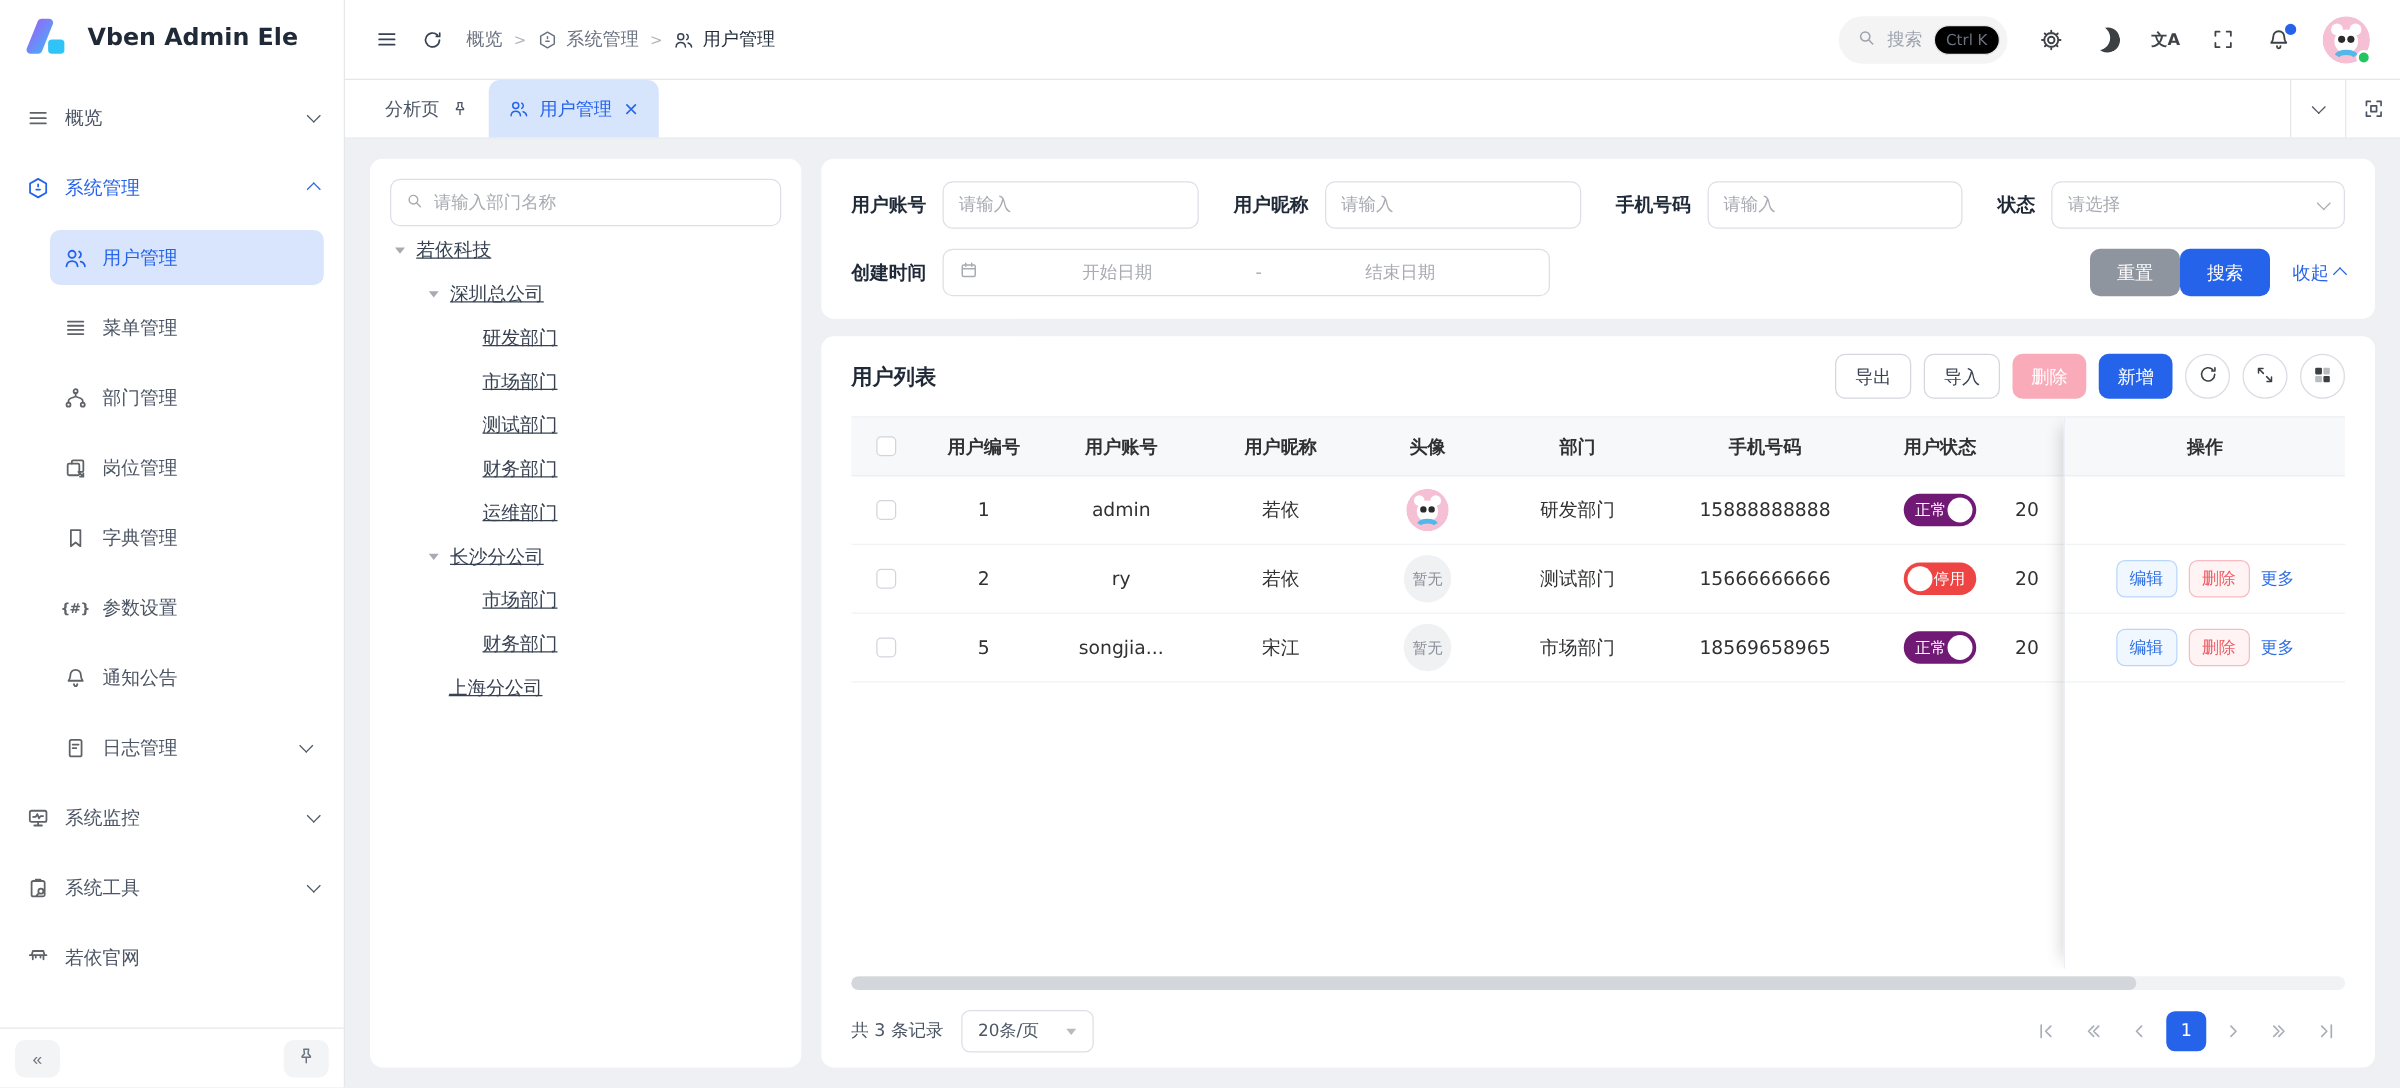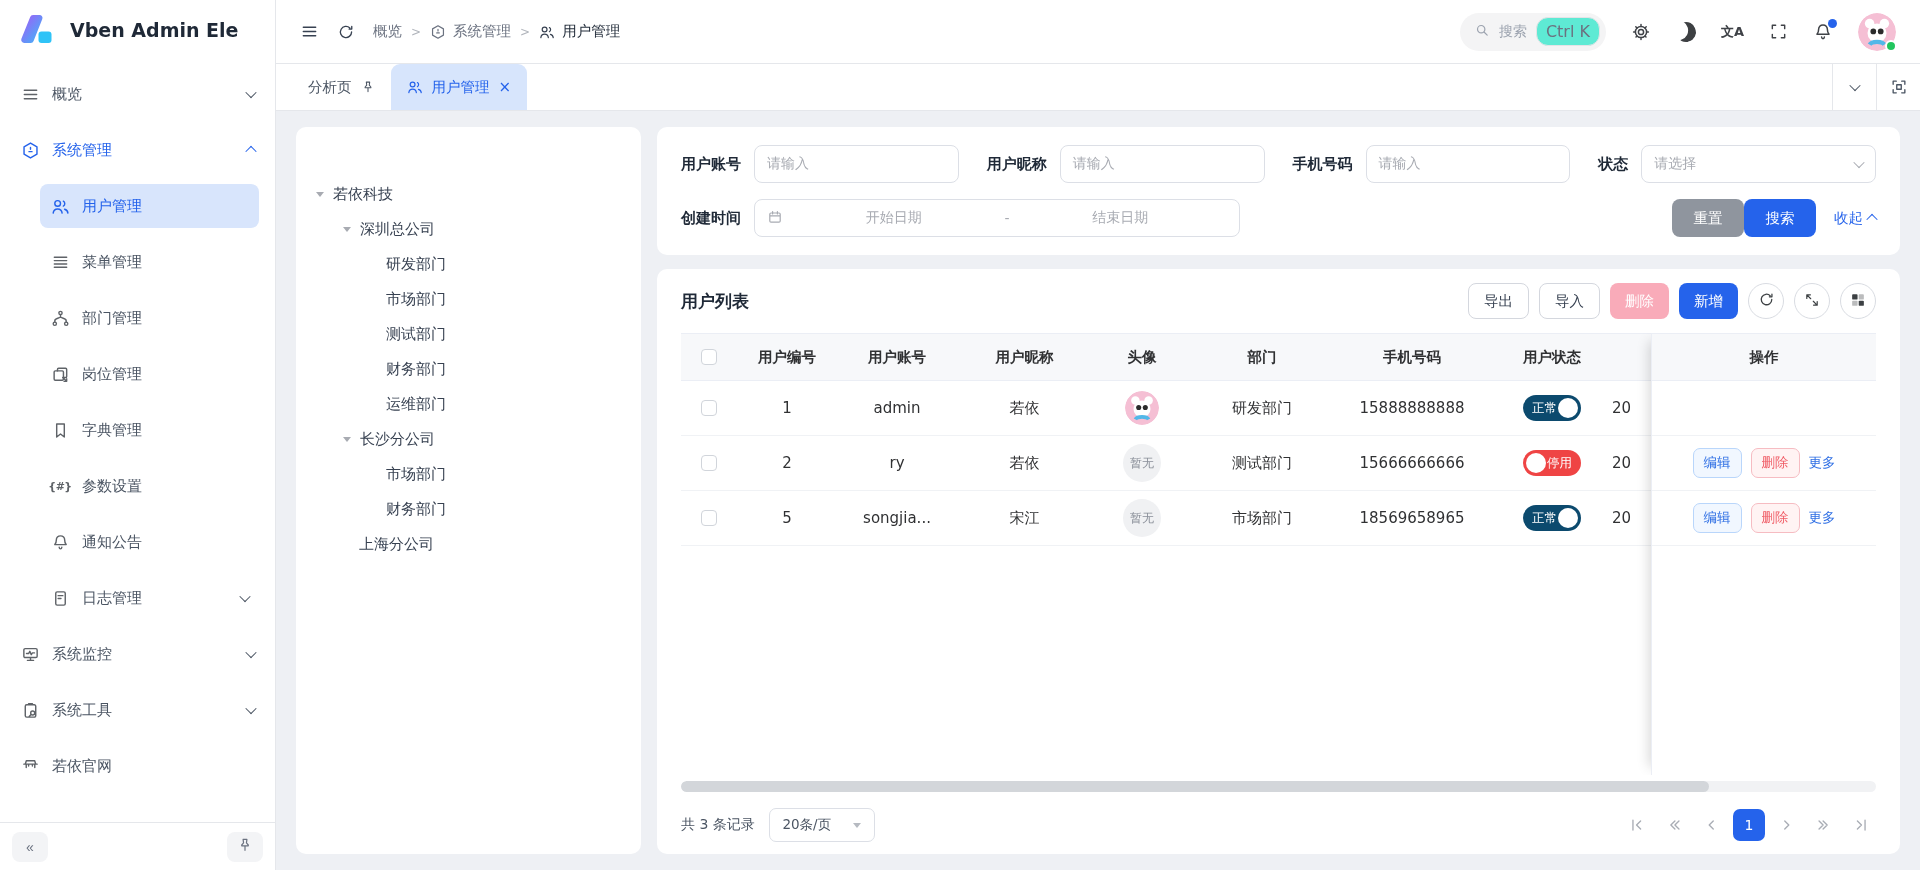--- a/index.html
+++ b/index.html
@@ -33,21 +33,21 @@
   .topbar { height:64px; background:#fff; border-bottom:1px solid #e5e7eb; display:flex; align-items:center; padding:0 24px; gap:18px; flex:none; }
   .tb-icon { color:#374151; display:flex; align-items:center; cursor:pointer; }
   .crumbs { display:flex; align-items:center; gap:9px; color:#6b7280; font-size:14.5px; }
   .crumb { display:flex; align-items:center; gap:7px; cursor:pointer; }
   .crumb .ic { display:flex; color:#6b7280; }
   .crumb.current { color:#1f2937; }
   .crumb.current .ic { color:#374151; }
   .crumb-sep { color:#b0b4bb; font-size:12px; }
   .topbar-right { margin-left:auto; display:flex; align-items:center; gap:25px; }
   .search-pill { height:38px; background:#f4f4f5; border-radius:19px; display:flex; align-items:center; gap:9px; padding:0 6px 0 14px; color:#9ca3af; cursor:pointer; }
-  .kbd { background:#5eead4; border:1px solid #e4e4e7; border-radius:12px; padding:4px 9px; font-size:16px; color:#6b7280; }
+  .kbd { background:#000000; border:1px solid #e4e4e7; border-radius:12px; padding:4px 9px; font-size:12px; color:#6b7280; }
   .hicon { color:#3f4247; display:flex; align-items:center; position:relative; cursor:pointer; }
   .moon { width:20px; height:20px; border-radius:50%; box-shadow:inset -7px -4px 0 0 #3d4043; transform:rotate(-18deg); }
   .lang { font-size:13px; font-weight:600; color:#3f4247; }
   .dot-badge { position:absolute; top:-3px; right:-4px; width:9px; height:9px; border-radius:50%; background:#2563eb; }
   .avatar-wrap { position:relative; width:38px; height:38px; cursor:pointer; }
   .avatar-wrap svg { width:38px; height:38px; border-radius:50%; display:block; }
   .online-dot { position:absolute; right:-1px; bottom:-1px; width:12px; height:12px; background:#22c55e; border:2px solid #fff; border-radius:50%; }
 
   
   .tabbar { height:47px; background:#fff; border-bottom:1px solid #e5e7eb; display:flex; align-items:stretch; padding-left:16px; flex:none; }
@@ -57,21 +57,21 @@
   .tab .close-x { font-size:15px; line-height:1; }
   .tab-controls { margin-left:auto; display:flex; }
   .tab-ctl { width:44px; border-left:1px solid #e5e7eb; display:flex; align-items:center; justify-content:center; color:#4b5563; cursor:pointer; }
 
   
   .content { flex:1; padding:16px 20px; display:flex; gap:16px; min-height:0; }
   .card { background:#fff; border-radius:10px; }
 
   .tree-card { width:345px; padding:16px; flex:none; display:flex; flex-direction:column; }
   .tree-search { height:38px; border:1px solid #dcdfe6; border-radius:8px; display:flex; align-items:center; gap:8px; padding:0 11px; color:#a8abb2; }
-  .tree { margin-top:34px; }
+  .tree { margin-top:2px;text-decoration:underline; }
   .tree-node { height:35px; display:flex; align-items:center; font-size:15px; color:#374151; cursor:pointer; }
   .tri { width:0; height:0; border-left:4.5px solid transparent; border-right:4.5px solid transparent; border-top:5.5px solid #a8abb2; margin-right:9px; flex:none; }
 
   .right-col { flex:1; display:flex; flex-direction:column; gap:14px; min-width:0; }
 
   
   .filter-card { padding:18px 24px 18px; flex:none; }
   .f-row { display:flex; align-items:center; }
   .f-row + .f-row { margin-top:16px; }
   .f-field { flex:1; display:flex; align-items:center; min-width:0; padding-right:28px; }
@@ -109,21 +109,21 @@
   .c-ava { width:100px; }
   .c-dept { width:140px; }
   .c-phone { width:160px; }
   .c-status { width:120px; }
   .c-date { flex:1 1 auto; justify-content:flex-start; overflow:hidden; white-space:nowrap; }
   .trow { display:flex; height:55px; align-items:center; border-bottom:1px solid #f0f2f5; font-size:15px; color:#303133; }
   .cbx { width:16px; height:16px; border:1px solid #d1d5db; border-radius:4px; background:#fff; cursor:pointer; }
   .row-avatar svg { width:34px; height:34px; border-radius:50%; display:block; }
   .no-img { width:38px; height:38px; border-radius:50%; background:#f0f1f3; color:#8a8f99; font-size:12px; display:flex; align-items:center; justify-content:center; }
   .switch { width:58px; height:26px; border-radius:13px; position:relative; color:#fff; font-size:12.5px; display:inline-flex; align-items:center; cursor:pointer; }
-  .switch.on { background:#0c4a6e; padding-left:9px; }
+  .switch.on { background:#701a75; padding-left:9px; }
   .switch.off { background:#ef4444; justify-content:flex-end; padding-right:9px; }
   .knob { position:absolute; top:3px; width:20px; height:20px; background:#fff; border-radius:50%; }
   .switch.on .knob { right:3px; }
   .switch.off .knob { left:3px; }
 
   .fixed-col { position:absolute; top:0; right:0; bottom:0; width:225px; background:#fff; border-left:1px solid #ebeef5; box-shadow:-10px 0 12px -8px rgba(0,0,0,.16); display:flex; flex-direction:column; }
   .fixed-head { height:48px; background:#f7f8fa; border-top:1px solid #ebeef5; border-bottom:1px solid #ebeef5; display:flex; align-items:center; justify-content:center; font-weight:700; font-size:14.5px; color:#303133; flex:none; }
   .fixed-cell { height:55px; border-bottom:1px solid #f0f2f5; display:flex; align-items:center; justify-content:center; gap:9px; flex:none; }
   .mini-btn { height:30px; padding:0 10px; border-radius:7px; font-size:13.5px; display:inline-flex; align-items:center; cursor:pointer; }
   .mini-edit { background:#f1f7ff; border:1px solid #b9d6fb; color:#2f6fe4; }
@@ -391,20 +391,26 @@
             <svg width="18" height="18" viewBox="0 0 20 20" fill="none" stroke="currentColor" stroke-width="1.5" stroke-linecap="round" stroke-linejoin="round">
               <path d="M3.5 7V3.5H7M13 3.5h3.5V7M16.5 13v3.5H13M7 16.5H3.5V13M7.5 7.5h5v5h-5z"></path>
             </svg>
           </span>
         </div>
       </div>
 
     <div class="content">
 
       <div class="card tree-card">
+        <div class="tree-search">
+          <span id="tree-search-ic"><svg width="15" height="15" viewBox="0 0 20 20" fill="none" stroke="currentColor" stroke-width="1.5" stroke-linecap="round" stroke-linejoin="round">
+                <path d="M9 9m-4.6 0a4.6 4.6 0 1 0 9.2 0 4.6 4.6 0 1 0-9.2 0M12.5 12.5l4 4"></path>
+              </svg></span>
+          <span>请输入部门名称</span>
+        </div>
         <div class="tree" id="dept-tree">
             <div class="tree-node" style="padding-left: 4px;">
               <span class="tri"></span>
               <span>若依科技</span>
             </div>
             <div class="tree-node" style="padding-left: 31px;">
               <span class="tri"></span>
               <span>深圳总公司</span>
             </div>
             <div class="tree-node" style="padding-left: 74px;">

